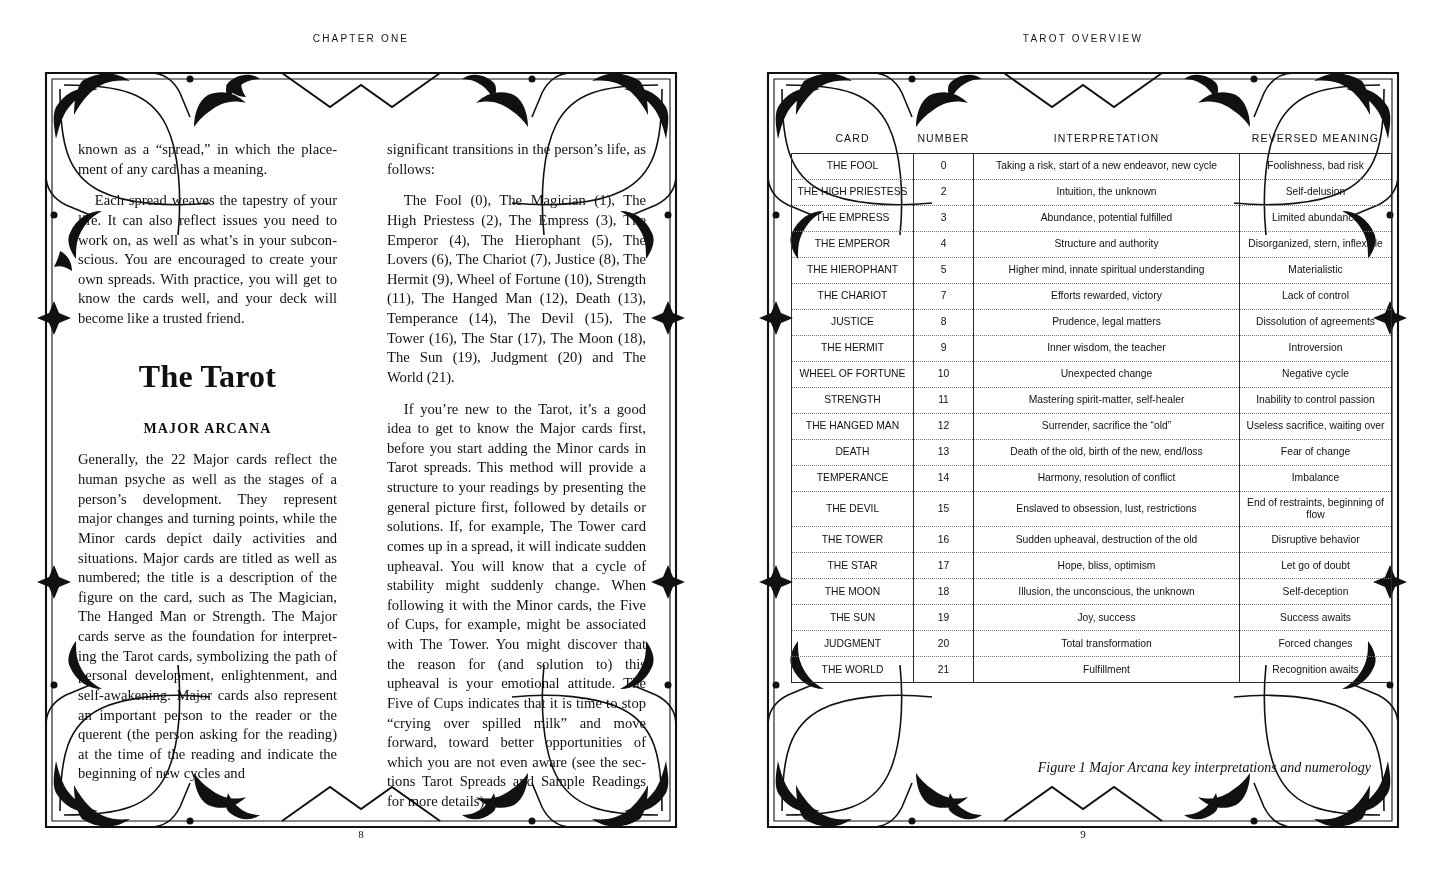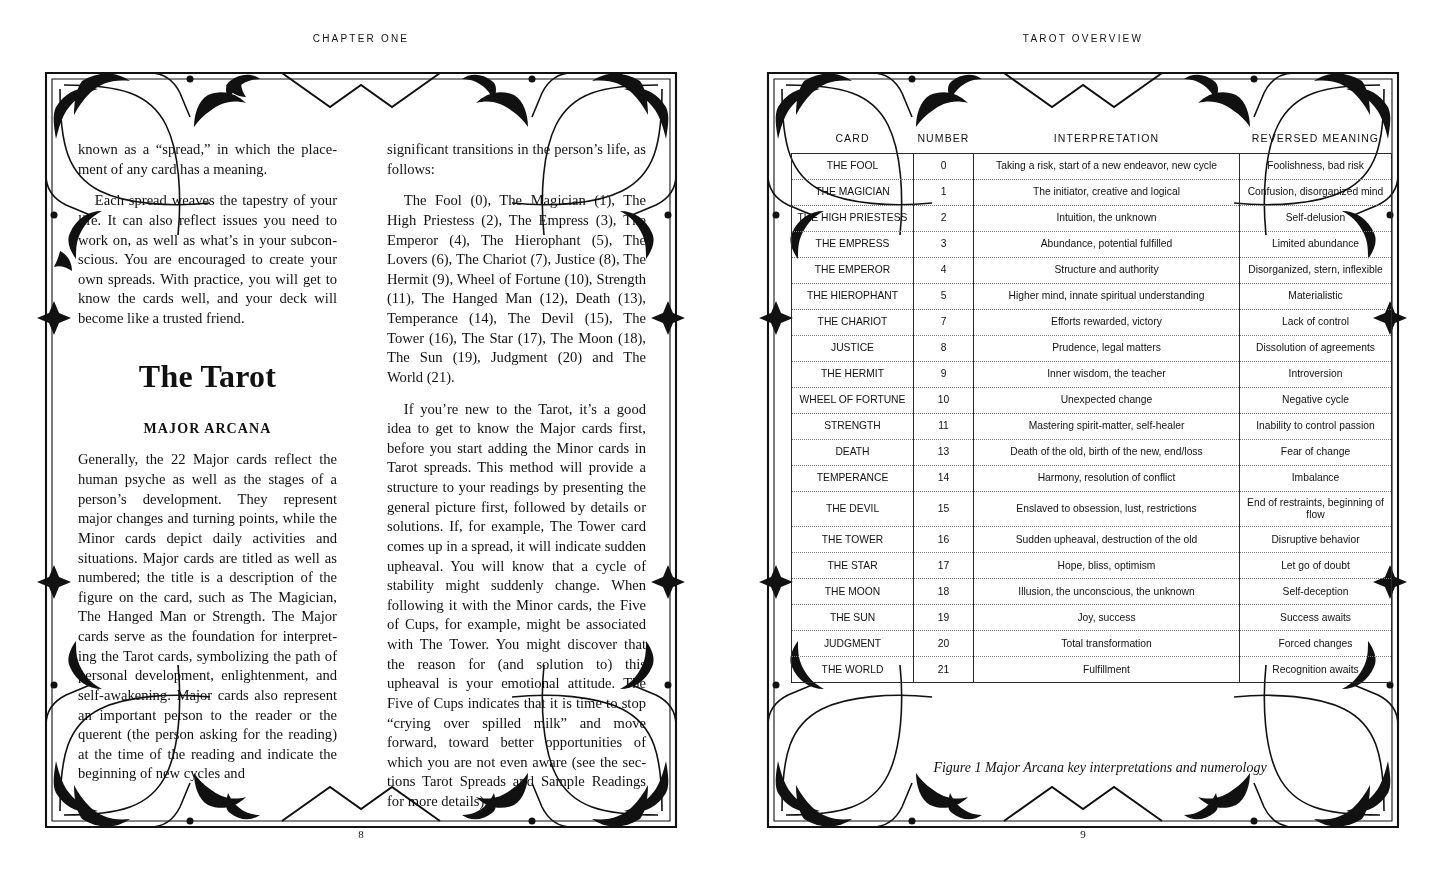--- a/index.html
+++ b/index.html
@@ -150,23 +150,23 @@
   td.c-rev  { width: 148px; }
   th.c-card { width: 118px; }
   th.c-num  { width: 56px; }
   th.c-int  { width: 262px; }
   th.c-rev  { width: 148px; }
   td.small { font-size: 8.6px; line-height: 1.12; }
 
   .figure-caption {
     position: absolute;
     top: 760px;
-    left: 86px;
+    left: 65px;
     width: 584px;
-    text-align: center;
+    text-align: right;
     font-family: "Liberation Serif", serif;
     font-style: italic;
     font-size: 14px;
   }
 </style>
 </head>
 <body>
 
 <div class="spread">
 
@@ -394,26 +394,20 @@
           </tr>
         </thead>
         <tbody id="arcana-body">
             <tr>
               <td class="c-card">THE FOOL</td>
               <td class="c-num">0</td>
               <td class="c-int">Taking a risk, start of a new endeavor, new cycle</td>
               <td class="c-rev">Foolishness, bad risk</td>
             </tr>
             <tr>
-              <td class="c-card">THE MAGICIAN</td>
-              <td class="c-num">1</td>
-              <td class="c-int">The initiator, creative and logical</td>
-              <td class="c-rev">Confusion, disorganized mind</td>
-            </tr>
-            <tr>
               <td class="c-card">THE HIGH PRIESTESS</td>
               <td class="c-num">2</td>
               <td class="c-int">Intuition, the unknown</td>
               <td class="c-rev">Self-delusion</td>
             </tr>
             <tr>
               <td class="c-card">THE EMPRESS</td>
               <td class="c-num">3</td>
               <td class="c-int">Abundance, potential fulfilled</td>
               <td class="c-rev">Limited abundance</td>
@@ -454,20 +448,26 @@
               <td class="c-int">Unexpected change</td>
               <td class="c-rev">Negative cycle</td>
             </tr>
             <tr>
               <td class="c-card">STRENGTH</td>
               <td class="c-num">11</td>
               <td class="c-int">Mastering spirit-matter, self-healer</td>
               <td class="c-rev">Inability to control passion</td>
             </tr>
             <tr>
+              <td class="c-card">THE HANGED MAN</td>
+              <td class="c-num">12</td>
+              <td class="c-int">Surrender, sacrifice the “old”</td>
+              <td class="c-rev">Useless sacrifice, waiting over</td>
+            </tr>
+            <tr>
               <td class="c-card">DEATH</td>
               <td class="c-num">13</td>
               <td class="c-int">Death of the old, birth of the new, end/loss</td>
               <td class="c-rev">Fear of change</td>
             </tr>
             <tr>
               <td class="c-card">TEMPERANCE</td>
               <td class="c-num">14</td>
               <td class="c-int">Harmony, resolution of conflict</td>
               <td class="c-rev">Imbalance</td>

